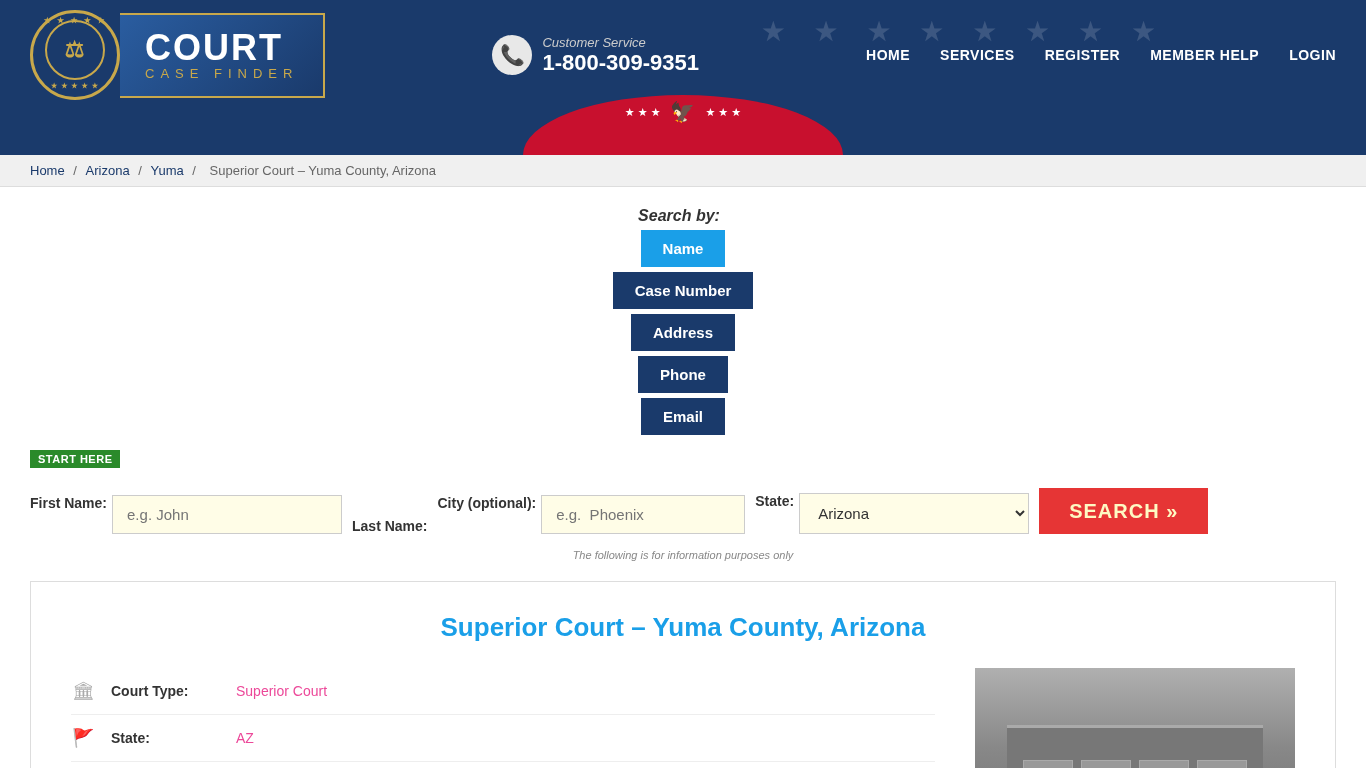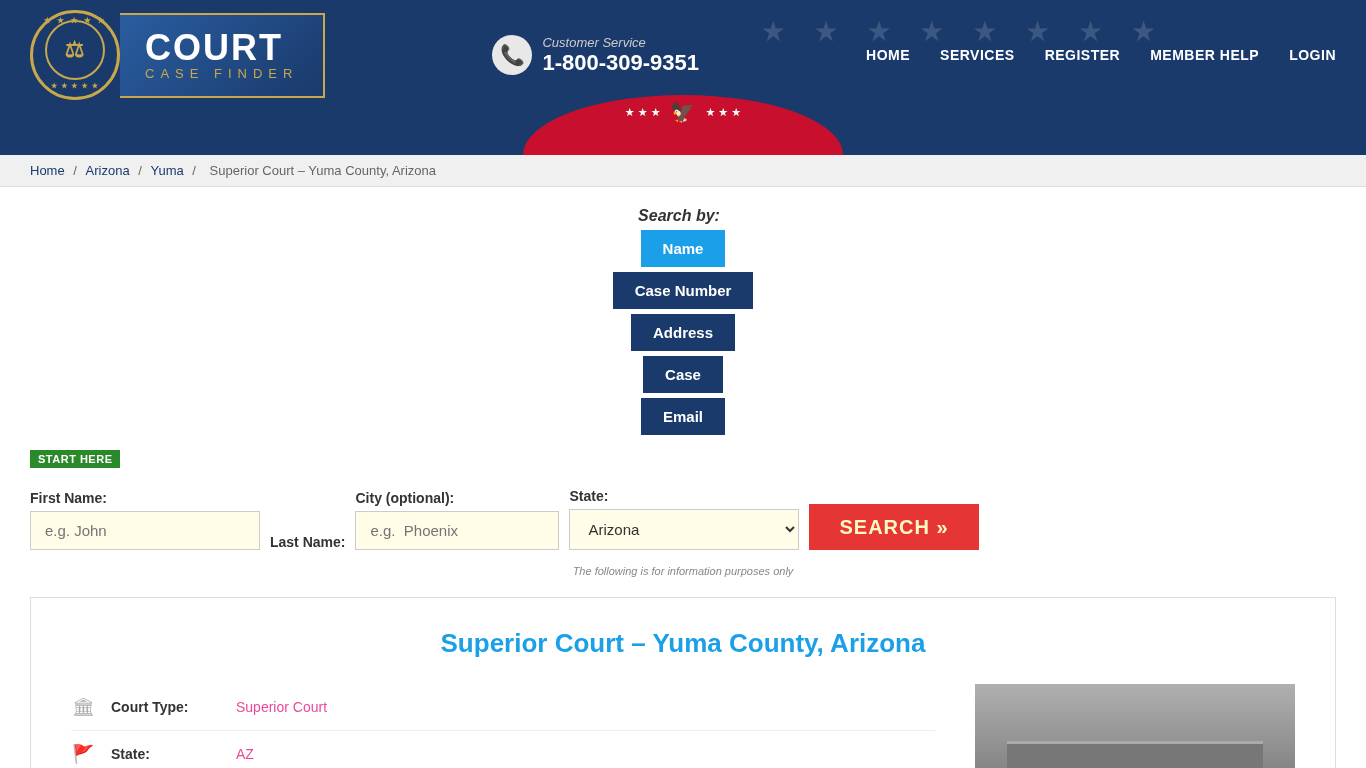--- a/index.html
+++ b/index.html
@@ -228,21 +228,20 @@
 
     
     .search-form {
       display: flex;
       align-items: flex-end;
       gap: 10px;
       margin-bottom: 15px;
     }
     .form-group {
       display: flex;
-      flex-direction: column;
       gap: 5px;
     }
     .form-group label {
       font-size: 14px;
       font-weight: bold;
       color: #333;
     }
     .form-group input, .form-group select {
       padding: 10px 14px;
       font-size: 15px;
@@ -431,21 +430,21 @@
 
 <div class="main-content">
 
 
   
   <div class="search-by-row">
     <span class="search-by-label">Search by:</span>
     <button class="search-tab active">Name</button>
     <button class="search-tab inactive">Case Number</button>
     <button class="search-tab inactive">Address</button>
-    <button class="search-tab inactive">Case</button>
+    <button class="search-tab inactive">Phone</button>
     <button class="search-tab inactive">Email</button>
   </div>
 
   
   <div class="start-here-badge">START HERE</div>
 
   
   <div class="search-form">
     <div class="form-group">
       <label>First Name:</label>

